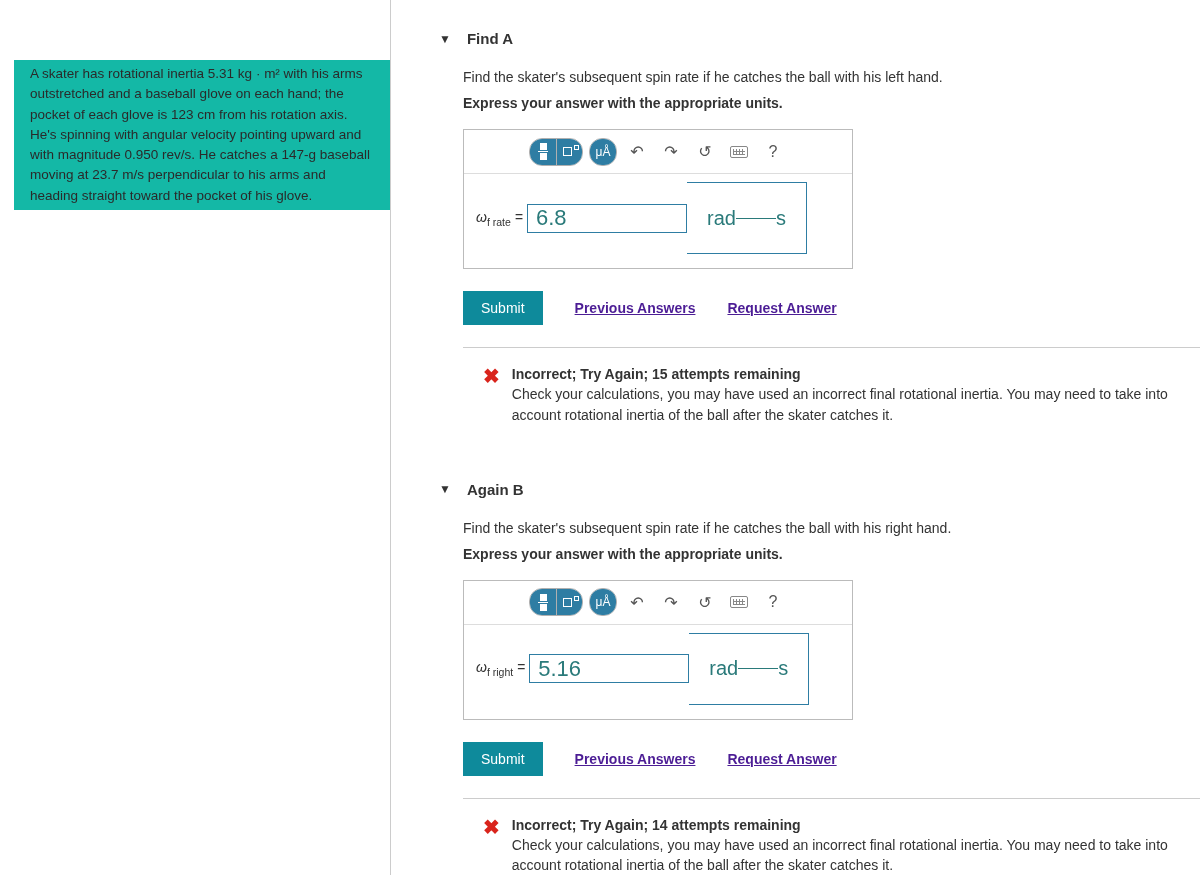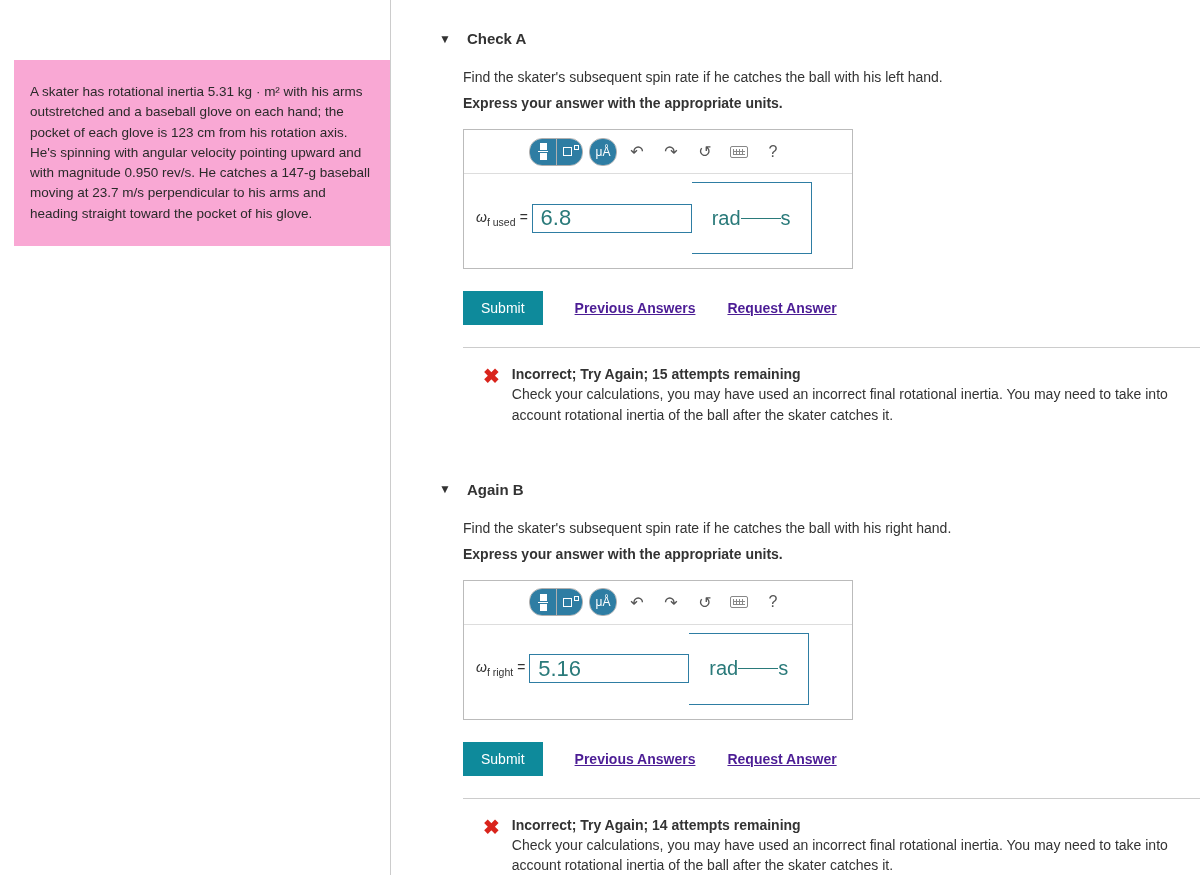--- a/index.html
+++ b/index.html
@@ -9,22 +9,22 @@
       color: #333;
       background: #fff;
       display: flex;
     }
     .left-panel {
       width: 390px;
       padding: 60px 0 0 14px;
       flex-shrink: 0;
     }
     .problem-text {
-      background: #f9a8d4;
-      padding: 22px 16px;
+      background: #14b8a6;
+      padding: 4px 16px;
       line-height: 1.5;
       font-size: 13.5px;
       color: #2a2a2a;
     }
     .separator {
       width: 1px;
       background: #ccc;
       margin: 0 0px;
     }
     .right-panel {
@@ -199,21 +199,21 @@
 <div class="left-panel">
   <div class="problem-text">A skater has rotational inertia 5.31 kg · m² with his arms outstretched and a baseball glove on each hand; the pocket of each glove is 123 cm from his rotation axis. He's spinning with angular velocity pointing upward and with magnitude 0.950 rev/s. He catches a 147-g baseball moving at 23.7 m/s perpendicular to his arms and heading straight toward the pocket of his glove.</div>
 </div>
 
 <div class="separator"></div>
 
 <div class="right-panel">
 
   <div class="part-header">
     <span class="caret">▼</span>
-    <span>Check A</span>
+    <span>Find A</span>
   </div>
   <div class="part-body">
     <div class="instruction-main">Find the skater's subsequent spin rate if he catches the ball with his left hand.</div>
     <div class="instruction-sub">Express your answer with the appropriate units.</div>
 
     <div class="answer-box">
       <div class="toolbar">
         <div class="tb-group">
           <div class="tb-btn tb-frac">
             <div class="frac-icon">
@@ -235,21 +235,21 @@
         <div class="tb-btn solo">↶</div>
         <div class="tb-btn solo">↷</div>
         <div class="tb-btn solo">↺</div>
         <div class="tb-btn solo">
             <div class="keyboard-icon"></div>
           </div>
         <div class="tb-btn solo">?</div>
       </div>
       <div class="answer-row">
         <span class="var-label">
-          <span>ω</span><sub>f used</sub><span> = </span>
+          <span>ω</span><sub>f rate</sub><span> = </span>
         </span>
         <input class="answer-input" value="6.8" style="">
         <div class="unit-box">
           <div class="unit-frac">
             <span>rad</span>
             <div class="line"></div>
             <span>s</span>
           </div>
         </div>
       </div>

